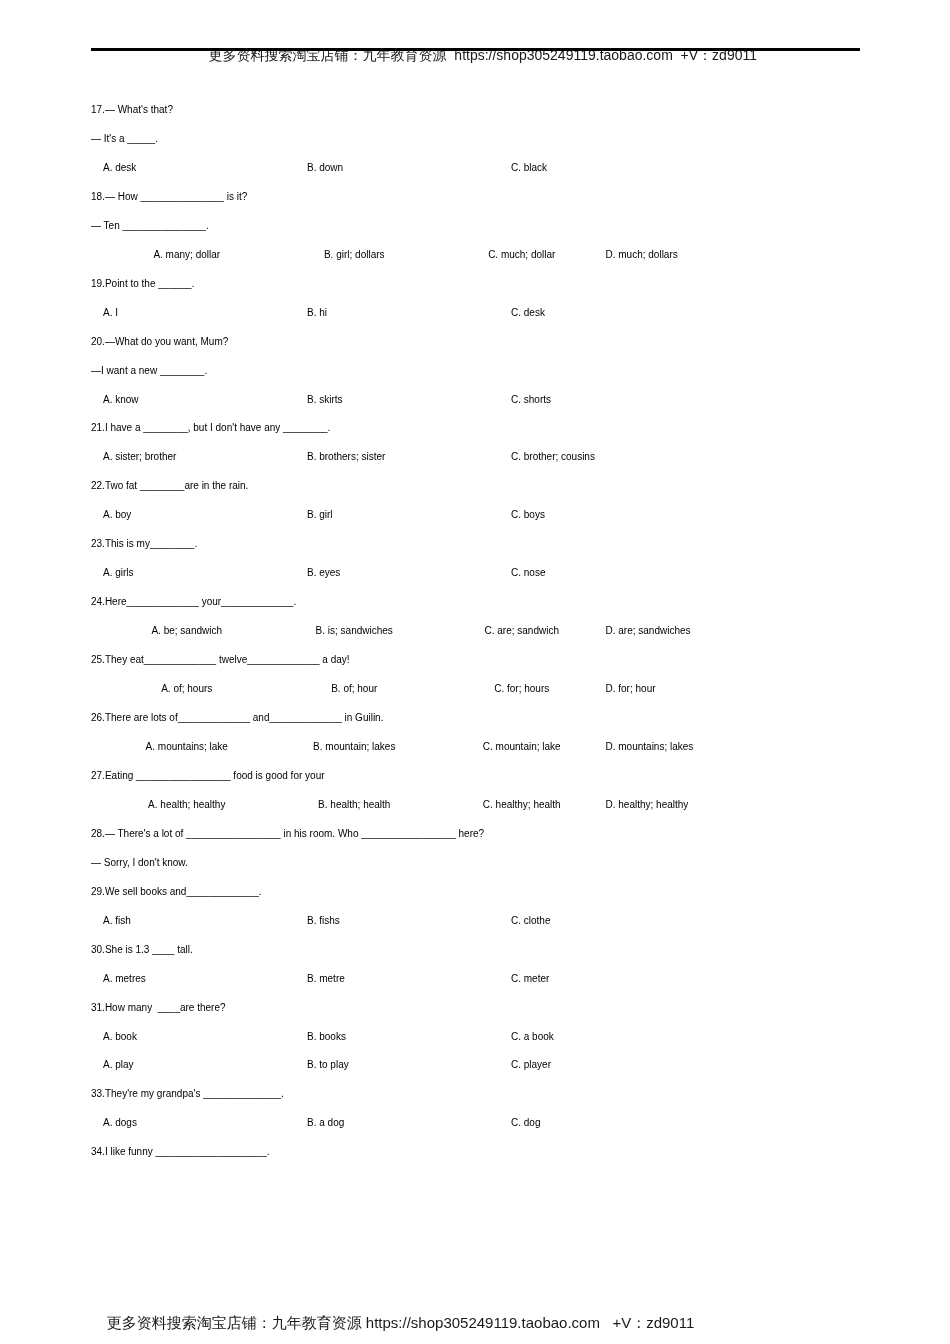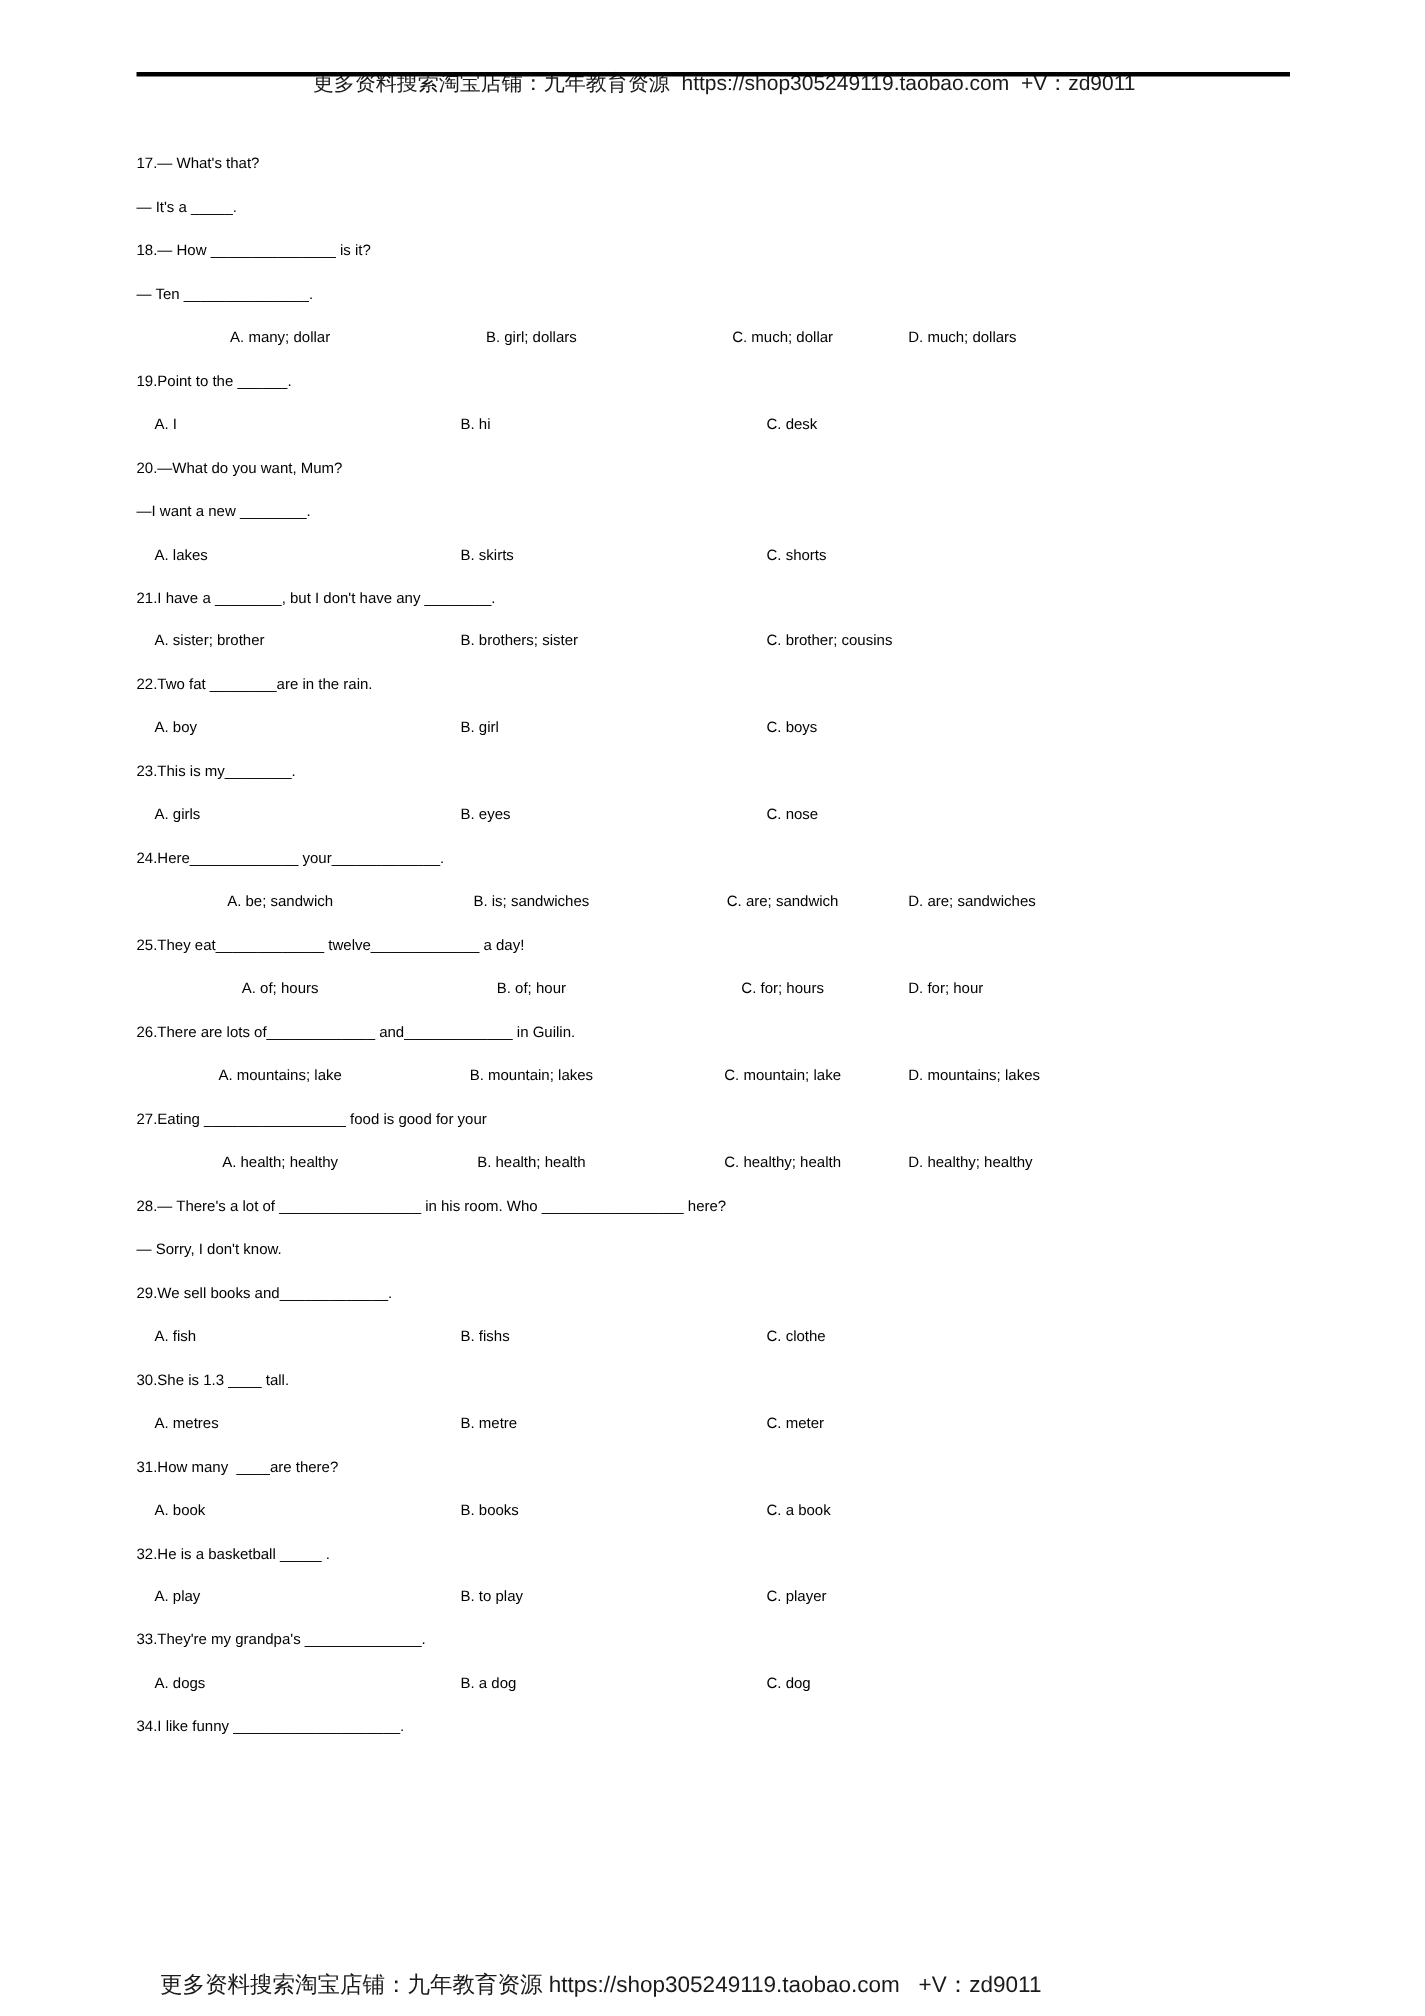--- a/index.html
+++ b/index.html
@@ -59,28 +59,29 @@
 <body>
 
 <div class="page">
   <div class="header">
     <span>更多资料搜索淘宝店铺：九年教育资源  https://shop305249119.taobao.com  +V：zd9011</span>
   </div>
   <div class="header-rule"></div>
   <div class="content">
       <p>17.— What's that?</p>
       <p>— It's a _____.</p>
+      <p class="options-row cols-3"><span class="option">A. desk</span><span class="option">B. down</span><span class="option">C. black</span></p>
       <p>18.— How _______________ is it?</p>
       <p>— Ten _______________.</p>
       <p class="options-row cols-4"><span class="option">A. many; dollar</span><span class="option">B. girl; dollars</span><span class="option">C. much; dollar</span><span class="option">D. much; dollars</span></p>
       <p>19.Point to the ______.</p>
       <p class="options-row cols-3"><span class="option">A. I</span><span class="option">B. hi</span><span class="option">C. desk</span></p>
       <p>20.—What do you want, Mum?</p>
       <p>—I want a new ________.</p>
-      <p class="options-row cols-3"><span class="option">A. lakes</span><span class="option">B. skirts</span><span class="option">C. shorts</span></p>
+      <p class="options-row cols-3"><span class="option">A. know</span><span class="option">B. skirts</span><span class="option">C. shorts</span></p>
       <p>21.I have a ________, but I don't have any ________.</p>
       <p class="options-row cols-3"><span class="option">A. sister; brother</span><span class="option">B. brothers; sister</span><span class="option">C. brother; cousins</span></p>
       <p>22.Two fat ________are in the rain.</p>
       <p class="options-row cols-3"><span class="option">A. boy</span><span class="option">B. girl</span><span class="option">C. boys</span></p>
       <p>23.This is my________.</p>
       <p class="options-row cols-3"><span class="option">A. girls</span><span class="option">B. eyes</span><span class="option">C. nose</span></p>
       <p>24.Here_____________ your_____________.</p>
       <p class="options-row cols-4"><span class="option">A. be; sandwich</span><span class="option">B. is; sandwiches</span><span class="option">C. are; sandwich</span><span class="option">D. are; sandwiches</span></p>
       <p>25.They eat_____________ twelve_____________ a day!</p>
       <p class="options-row cols-4"><span class="option">A. of; hours</span><span class="option">B. of; hour</span><span class="option">C. for; hours</span><span class="option">D. for; hour</span></p>
@@ -89,21 +90,20 @@
       <p>27.Eating _________________ food is good for your</p>
       <p class="options-row cols-4"><span class="option">A. health; healthy</span><span class="option">B. health; health</span><span class="option">C. healthy; health</span><span class="option">D. healthy; healthy</span></p>
       <p>28.— There's a lot of _________________ in his room. Who _________________ here?</p>
       <p>— Sorry, I don't know.</p>
       <p>29.We sell books and_____________.</p>
       <p class="options-row cols-3"><span class="option">A. fish</span><span class="option">B. fishs</span><span class="option">C. clothe</span></p>
       <p>30.She is 1.3 ____ tall.</p>
       <p class="options-row cols-3"><span class="option">A. metres</span><span class="option">B. metre</span><span class="option">C. meter</span></p>
       <p>31.How many  ____are there?</p>
       <p class="options-row cols-3"><span class="option">A. book</span><span class="option">B. books</span><span class="option">C. a book</span></p>
-      <p>32.He is a basketball _____ .</p>
       <p class="options-row cols-3"><span class="option">A. play</span><span class="option">B. to play</span><span class="option">C. player</span></p>
       <p>33.They're my grandpa's ______________.</p>
       <p class="options-row cols-3"><span class="option">A. dogs</span><span class="option">B. a dog</span><span class="option">C. dog</span></p>
       <p>34.I like funny ____________________.</p>
     </div>
   <div class="footer">
     <span>更多资料搜索淘宝店铺：九年教育资源 https://shop305249119.taobao.com   +V：zd9011</span>
   </div>
 </div>
 

